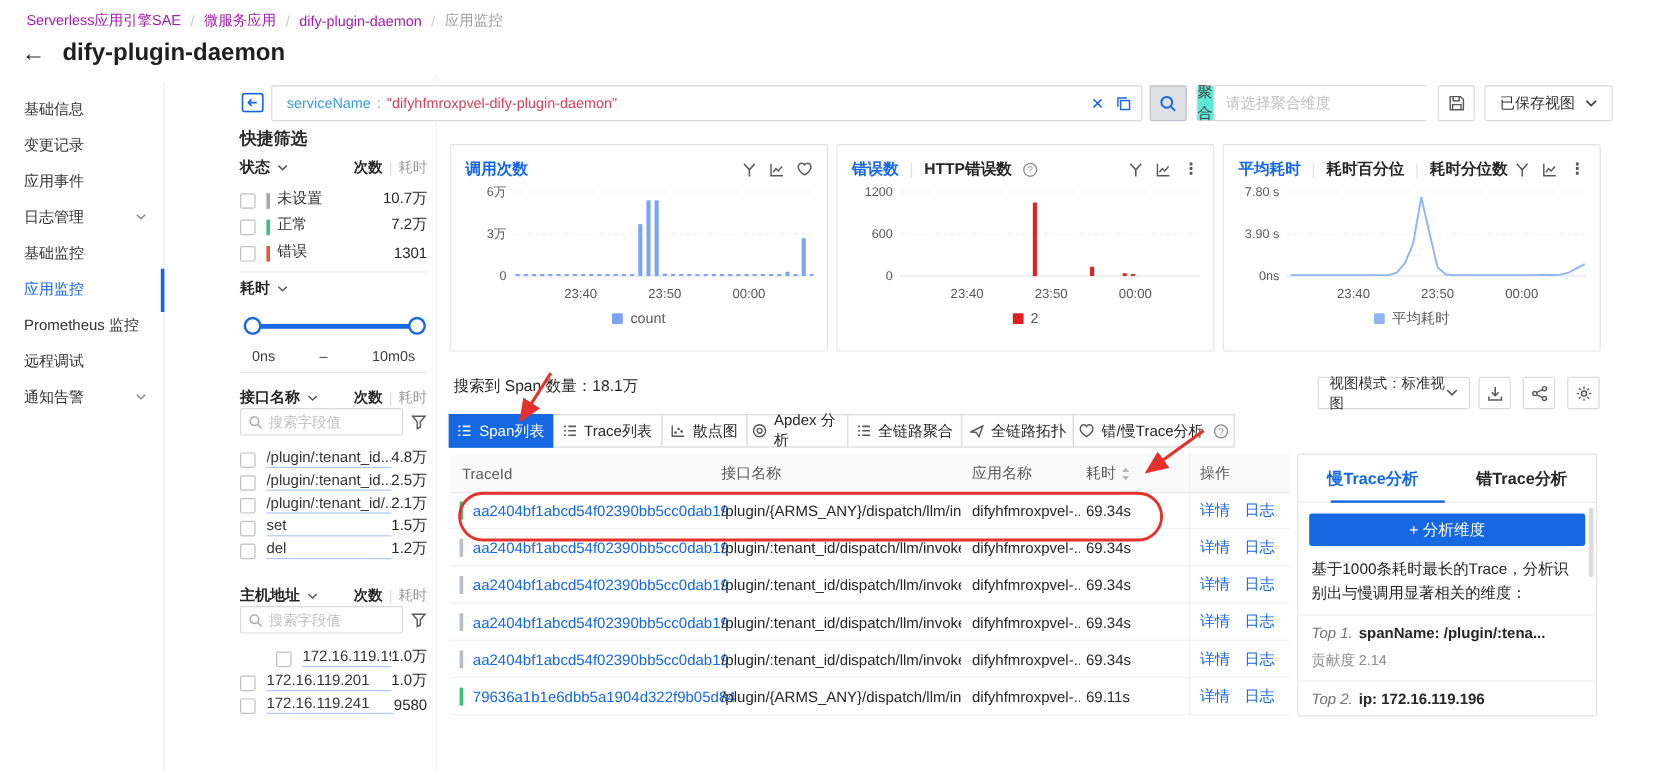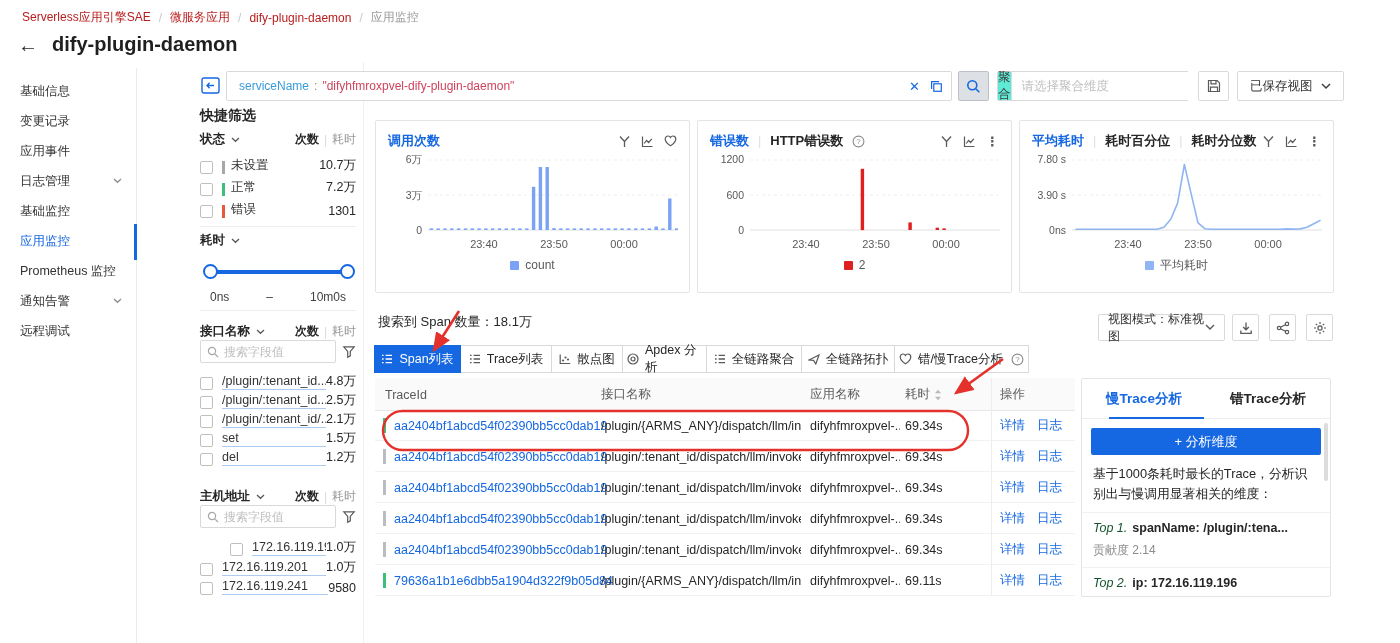--- a/index.html
+++ b/index.html
@@ -2,21 +2,21 @@
 <html><head>
 <meta charset="utf-8">
 <style>
 *{margin:0;padding:0;box-sizing:border-box;font-family:"Liberation Sans","DejaVu Sans",sans-serif}
 html,body{width:1400px;height:643px;overflow:hidden}
 body{position:relative;background:#fff;font-size:12.5px;color:#262626}
 .abs{position:absolute}
 svg{display:block}
 
 .breadcrumb{left:22px;top:9px;display:flex;align-items:center;gap:8px;font-size:12px}
-.bc-item{color:#b91c1c;cursor:pointer}
+.bc-item{color:#a21caf;cursor:pointer}
 .bc-item.last{color:#9b9b9b}
 .bc-sep{color:#c8c8c8}
 .page-header{left:18px;top:33px;display:flex;align-items:center;gap:14px}
 .back{font-size:20px;color:#262626;cursor:pointer;line-height:1}
 .title{font-size:20px;font-weight:700;color:#1f1f1f}
 
 .sidebar{left:0;top:68px;width:137px;bottom:0;border-right:1px solid #ebebeb;padding-top:8px}
 .side-item{height:30px;display:flex;align-items:center;justify-content:space-between;padding:0 14px 0 20px;color:#333;cursor:pointer;font-size:12.5px}
 .side-item.active{color:#1567E2}
 .active-bar{left:134px;top:224px;width:3px;height:36px;background:#1567E2}
@@ -88,21 +88,21 @@
 .op-sep{left:991px;top:378px;width:1px;height:218px;background:#ededed}
 
 .apanel{left:1081px;top:378px;width:250px;height:219px;border:1px solid #e4e4e4;border-radius:2px;background:#fff;overflow:hidden}
 .ap-tabs{height:40px;display:flex;border-bottom:1px solid #ececec;position:relative}
 .ap-tab{flex:1;display:flex;align-items:center;justify-content:center;font-size:13.5px;font-weight:700;color:#262626;cursor:pointer}
 .ap-tab.on{color:#1567E2}
 .ap-underline{position:absolute;left:27px;bottom:-1px;width:95px;height:2px;background:#1567E2}
 .ap-btn{margin:9px 9px 0;height:27px;background:#1567E2;border-radius:2px;color:#fff;font-size:13px;display:flex;align-items:center;justify-content:center;cursor:pointer}
 .ap-desc{margin:9px 11px 8px;font-size:12.8px;color:#262626;line-height:1.55}
 .ap-item{border-top:1px solid #f0f0f0;padding:8px 11px}
-.ap-rank{font-style:italic;color:#14532d;margin-right:5px}
+.ap-rank{font-style:italic;color:#737373;margin-right:5px}
 .ap-text{font-weight:700;color:#262626}
 .ap-contrib{margin-top:7px;color:#8c8c8c;font-size:12px}
 .ap-scroll{position:absolute;right:2px;top:44px;width:4px;height:58px;border-radius:2px;background:#dcdcdc}
 
 .annot{left:0;top:0;pointer-events:none;z-index:50}
 </style>
 </head>
 <body>
 
 <div class="abs breadcrumb" id="breadcrumb">
@@ -141,29 +141,29 @@
     <div class="side-item">
       <span>基础监控</span>
     </div>
     <div class="side-item active">
       <span>应用监控</span>
     </div>
     <div class="side-item">
       <span>Prometheus 监控</span>
     </div>
     <div class="side-item">
+      <span>远程调试</span>
+    </div>
+    <div class="side-item">
       <span>通知告警</span>
       <span>
         <svg width="9" height="6" viewBox="0 0 9 6">
           <path d="M1 1l3.5 3.3L8 1" fill="none" stroke="#8c8c8c" stroke-width="1.3"></path>
         </svg>
       </span>
-    </div>
-    <div class="side-item">
-      <span>远程调试</span>
     </div>
   </div>
 <div class="abs active-bar"></div>
 <div class="abs v-div"></div>
 
 <div class="abs qcollapse">
   <svg width="19" height="17" viewBox="0 0 19 17">
       <rect x="1" y="1" width="17" height="15" rx="2" fill="none" stroke="#1567E2" stroke-width="1.4"></rect>
       <path d="M13 8.5H6M8.6 5.8L6 8.5l2.6 2.7" fill="none" stroke="#1567E2" stroke-width="1.4"></path>
     </svg>

